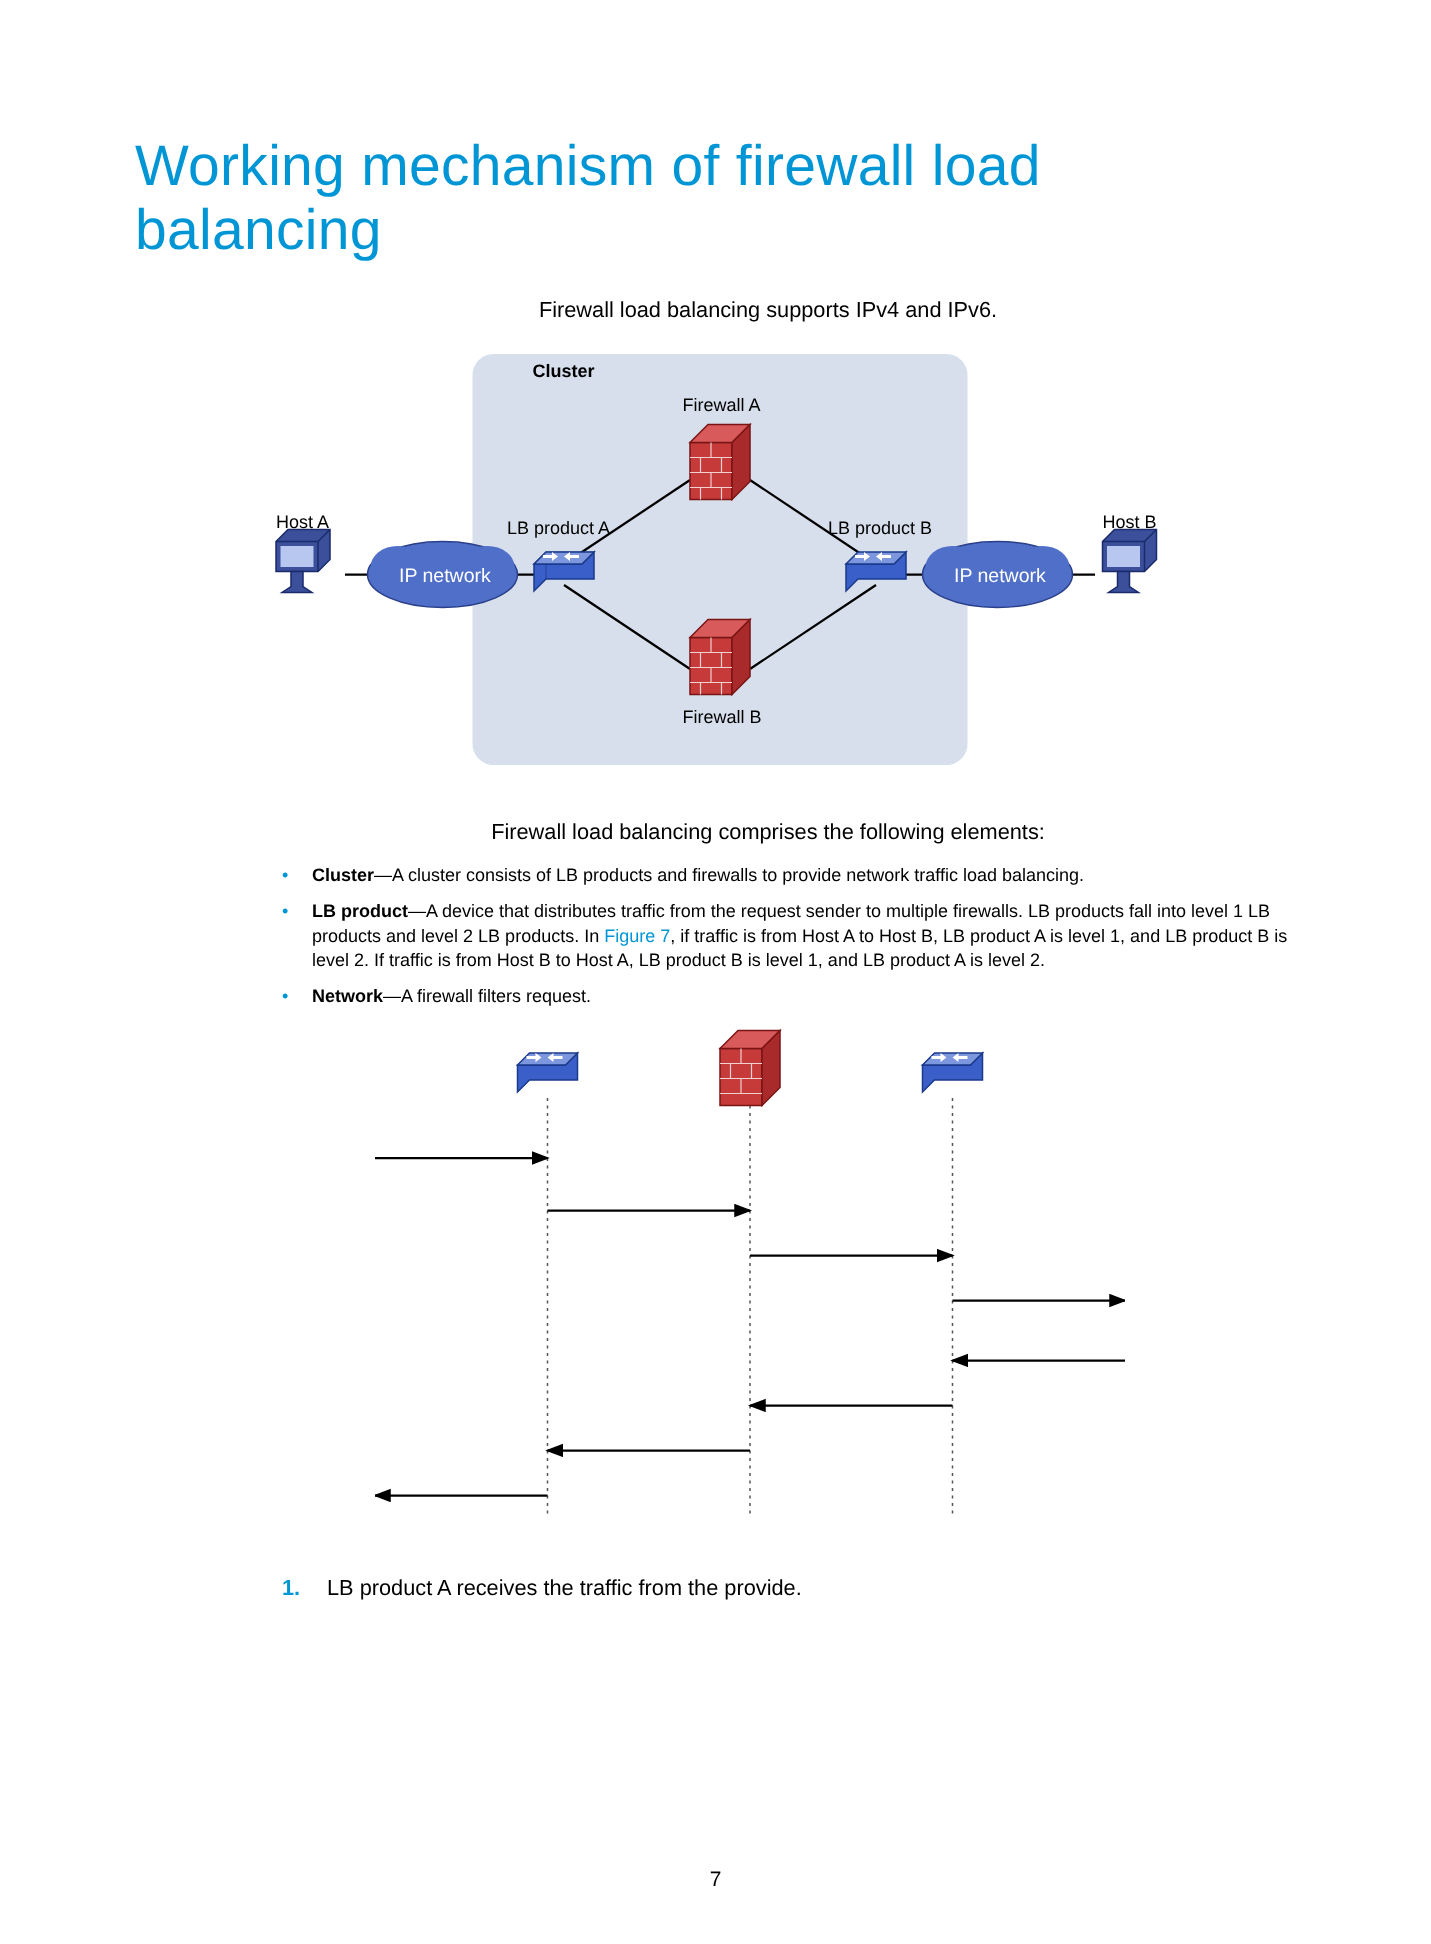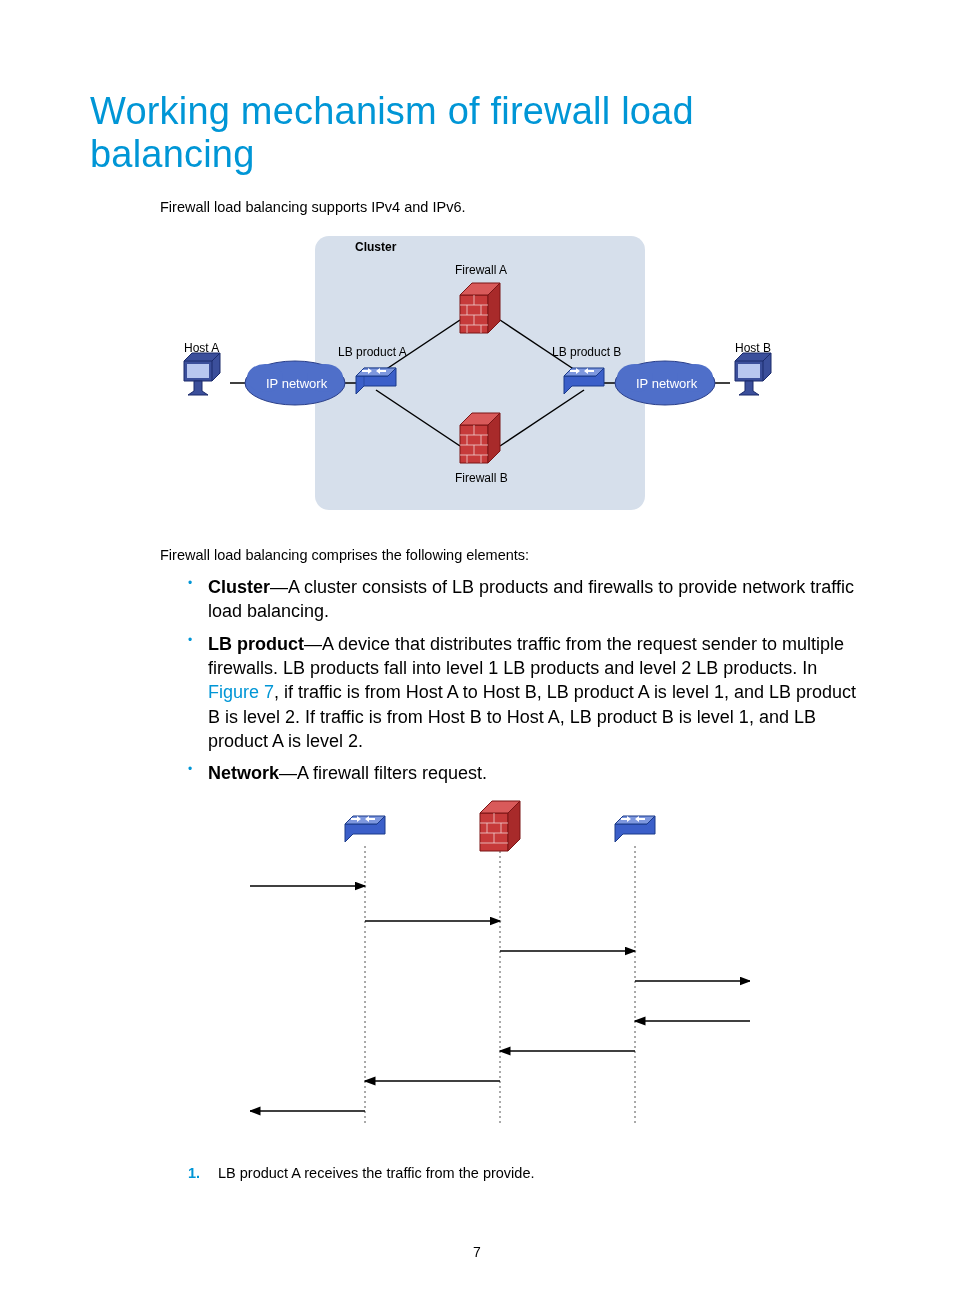--- a/index.html
+++ b/index.html
@@ -24,39 +24,40 @@
     font-size: 38px;
     color: #0096d6;
     margin: 0 0 22px 0;
     letter-spacing: 0.2px;
   }
   .body-text {
     font-size: 14.5px;
     margin: 0 0 10px 0;
     line-height: 1.35;
     padding-left: 70px;
+    text-align: center;
   }
   .fig-caption {
     font-size: 14px;
     font-weight: bold;
     color: #0096d6;
     margin: 8px 0 8px 70px;
   }
   .figure-box {
     margin-left: 70px;
     margin-bottom: 28px;
   }
   ul.elements {
     list-style: none;
     padding: 0 0 0 98px;
     margin: 4px 0 10px 0;
   }
   ul.elements li {
     position: relative;
-    font-size: 18px;
+    font-size: 12px;
     line-height: 1.35;
     margin-bottom: 8px;
     padding-left: 20px;
   }
   ul.elements li::before {
     content: "•";
     color: #0096d6;
     position: absolute;
     left: 0;
     top: 0;

